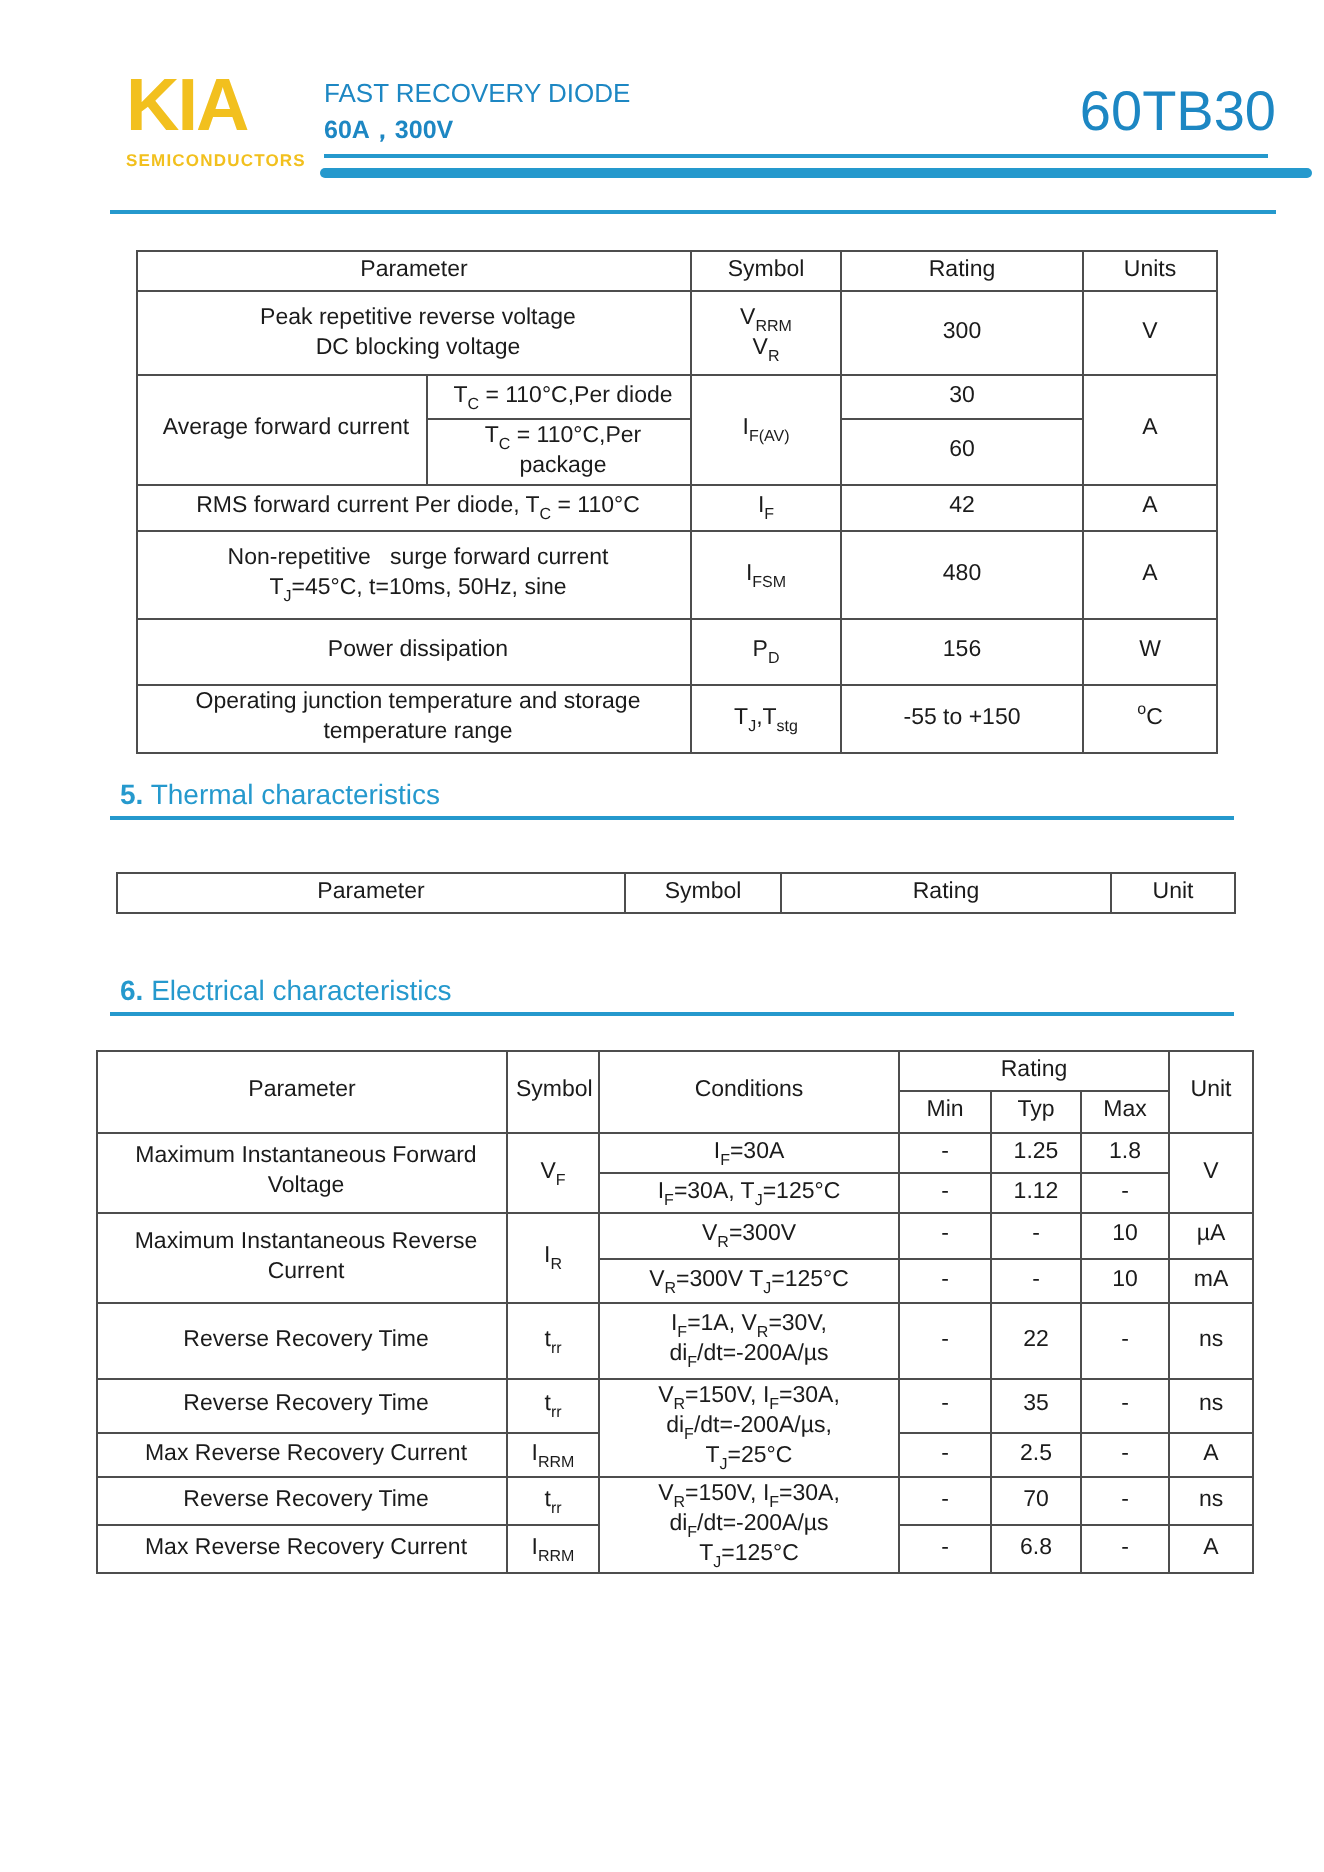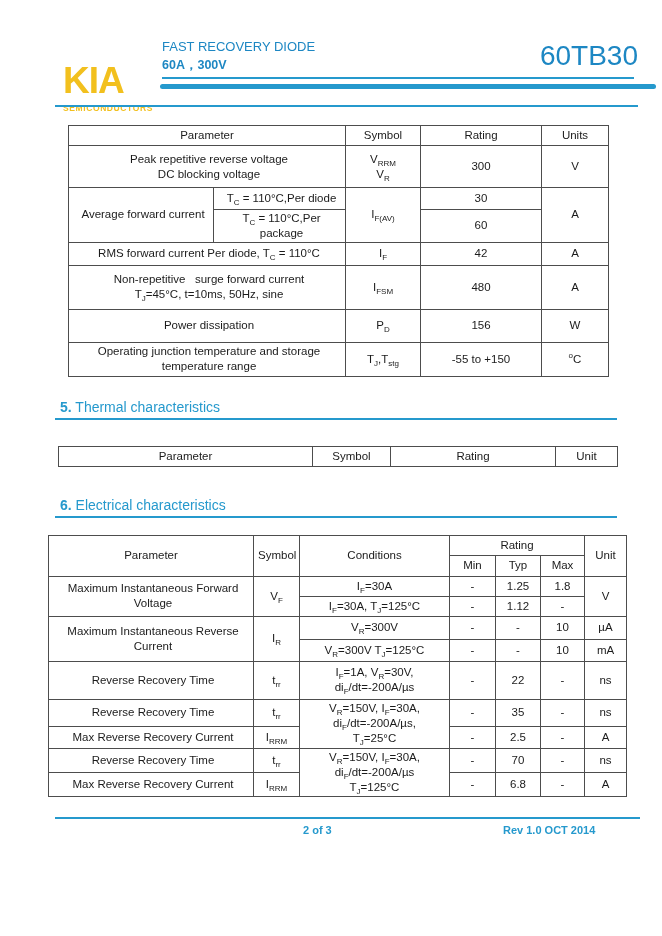--- a/index.html
+++ b/index.html
@@ -8,21 +8,21 @@
     --yellow:#f2c01e;      
     --ink:#1b1b1b;
     --line:#4d4d4d;
   }
   *{box-sizing:border-box;margin:0;padding:0;}
   html,body{background:#ffffff;}
   body{font-family:"Liberation Sans", sans-serif;color:var(--ink);}
   .page{position:relative;width:662px;height:936px;background:#fff;overflow:hidden;}
 
   
-  .brand{position:absolute;left:63px;top:34px;width:110px;text-align:left;margin-top:28px;}
+  .brand{position:absolute;left:63px;top:34px;width:110px;text-align:left;}
   .logo{font-size:37px;font-weight:bold;color:var(--yellow);letter-spacing:-1px;line-height:1;}
   .tagline{font-size:8.5px;font-weight:bold;color:var(--yellow);letter-spacing:.6px;margin-top:4px;}
   .hdr-mid{position:absolute;left:162px;top:39px;}
   .product-type{font-size:13px;font-weight:normal;color:var(--accent);}
   .product-specs{font-size:12.5px;font-weight:bold;color:var(--accent);margin-top:3px;}
   .part-number{position:absolute;right:24px;top:40px;font-size:28px;color:var(--accent);}
   .line-thin{position:absolute;left:162px;top:77px;width:472px;height:2px;background:var(--blue);}
   .line-thick{position:absolute;left:160px;top:84px;width:496px;height:5px;background:var(--blue);border-radius:3px;}
 
   
@@ -125,21 +125,21 @@
       </tr>
       <tr class="h34">
         <td colspan="2" class="pl">Operating junction temperature and storage<br>temperature range</td>
         <td>T<sub>J</sub>,T<sub>stg</sub></td>
         <td>-55 to +150</td>
         <td><sup>o</sup>C</td>
       </tr>
     </tbody>
       </table>
 
-    <div class="sec" style="margin-top:22px">
+    <div class="sec" style="margin-top:12px">
       <span class="num">5.</span>
       <span>Thermal characteristics</span>
     </div>
     <div class="sec-rule rule-s5"></div>
 
     <table class="t2">
       <colgroup>
           <col style="width:254px">
           <col style="width:78px">
           <col style="width:165px">
@@ -254,20 +254,15 @@
         <td class="pl">Max Reverse Recovery Current</td>
         <td>I<sub>RRM</sub></td>
         <td>-</td>
         <td>6.8</td>
         <td>-</td>
         <td>A</td>
       </tr>
     </tbody>
       </table>
 
-    <div class="footer">
-      <div class="footer-rule"></div>
-      <div class="page-num">2 of 3</div>
-      <div class="rev">Rev 1.0 OCT 2014</div>
-    </div>
 
   </div>
 </div>
 
 </body></html>

